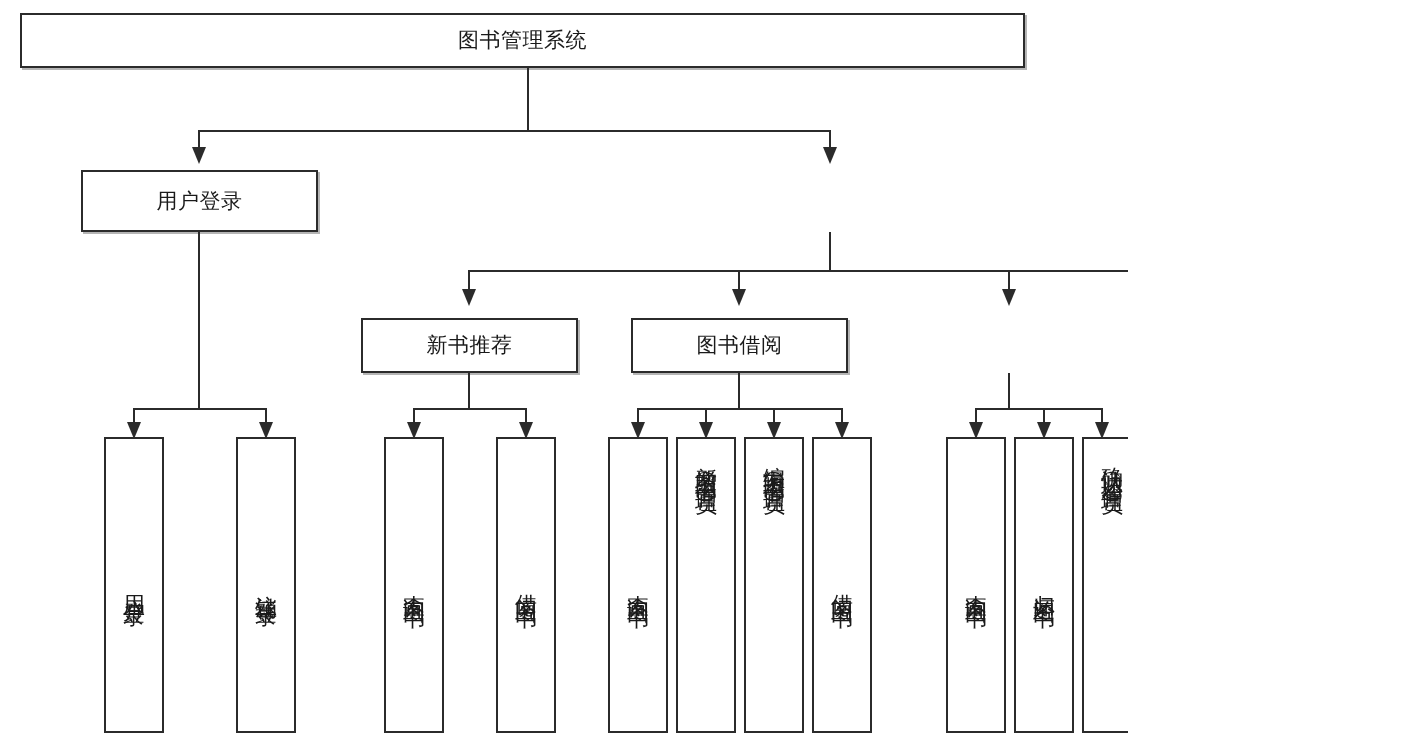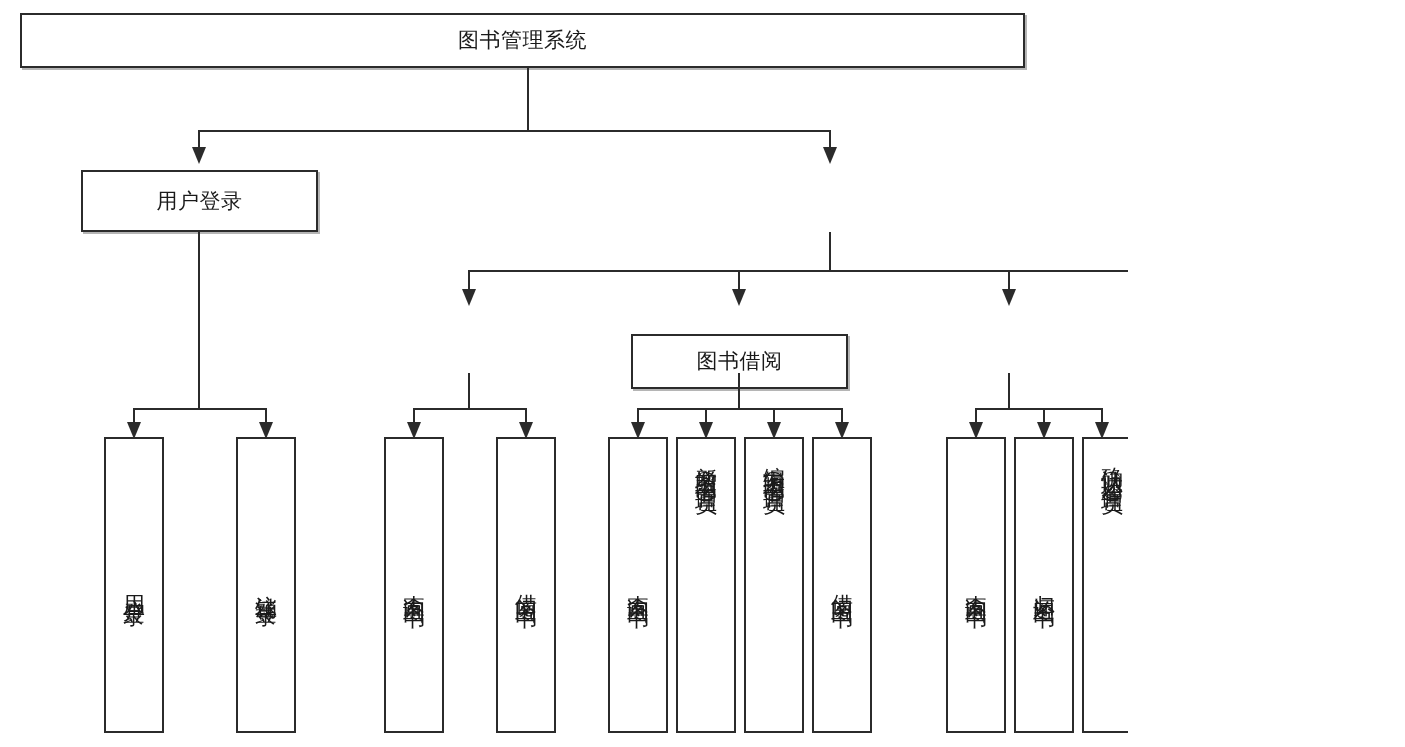--- a/index.html
+++ b/index.html
@@ -112,21 +112,24 @@
 
   <div class="ln v" style="left:468px;top:270px;height:22px;"></div>
   <div class="arrow" style="left:462px;top:289px;"></div>
   <div class="ln v" style="left:738px;top:270px;height:22px;"></div>
   <div class="arrow" style="left:732px;top:289px;"></div>
   <div class="ln v" style="left:1008px;top:270px;height:22px;"></div>
   <div class="arrow" style="left:1002px;top:289px;"></div>
   <div class="ln v" style="left:1278px;top:270px;height:22px;"></div>
   <div class="arrow" style="left:1272px;top:289px;"></div>
 
-  <div class="node shadowed" style="left:631px;top:318px;width:217px;height:55px;margin-top:16px;">
+  <div class="node shadowed" style="left:361px;top:318px;width:217px;height:55px;">
+    <span class="label">新书推荐</span>
+  </div>
+  <div class="node shadowed" style="left:631px;top:318px;width:217px;height:55px;">
     <span class="label">图书借阅</span>
   </div>
 
   <div class="ln v" style="left:468px;top:373px;height:35px;"></div>
   <div class="ln h" style="left:413px;top:408px;width:112px;"></div>
   <div class="ln v" style="left:413px;top:408px;height:18px;"></div>
   <div class="arrow" style="left:407px;top:422px;"></div>
   <div class="ln v" style="left:525px;top:408px;height:18px;"></div>
   <div class="arrow" style="left:519px;top:422px;"></div>
 

